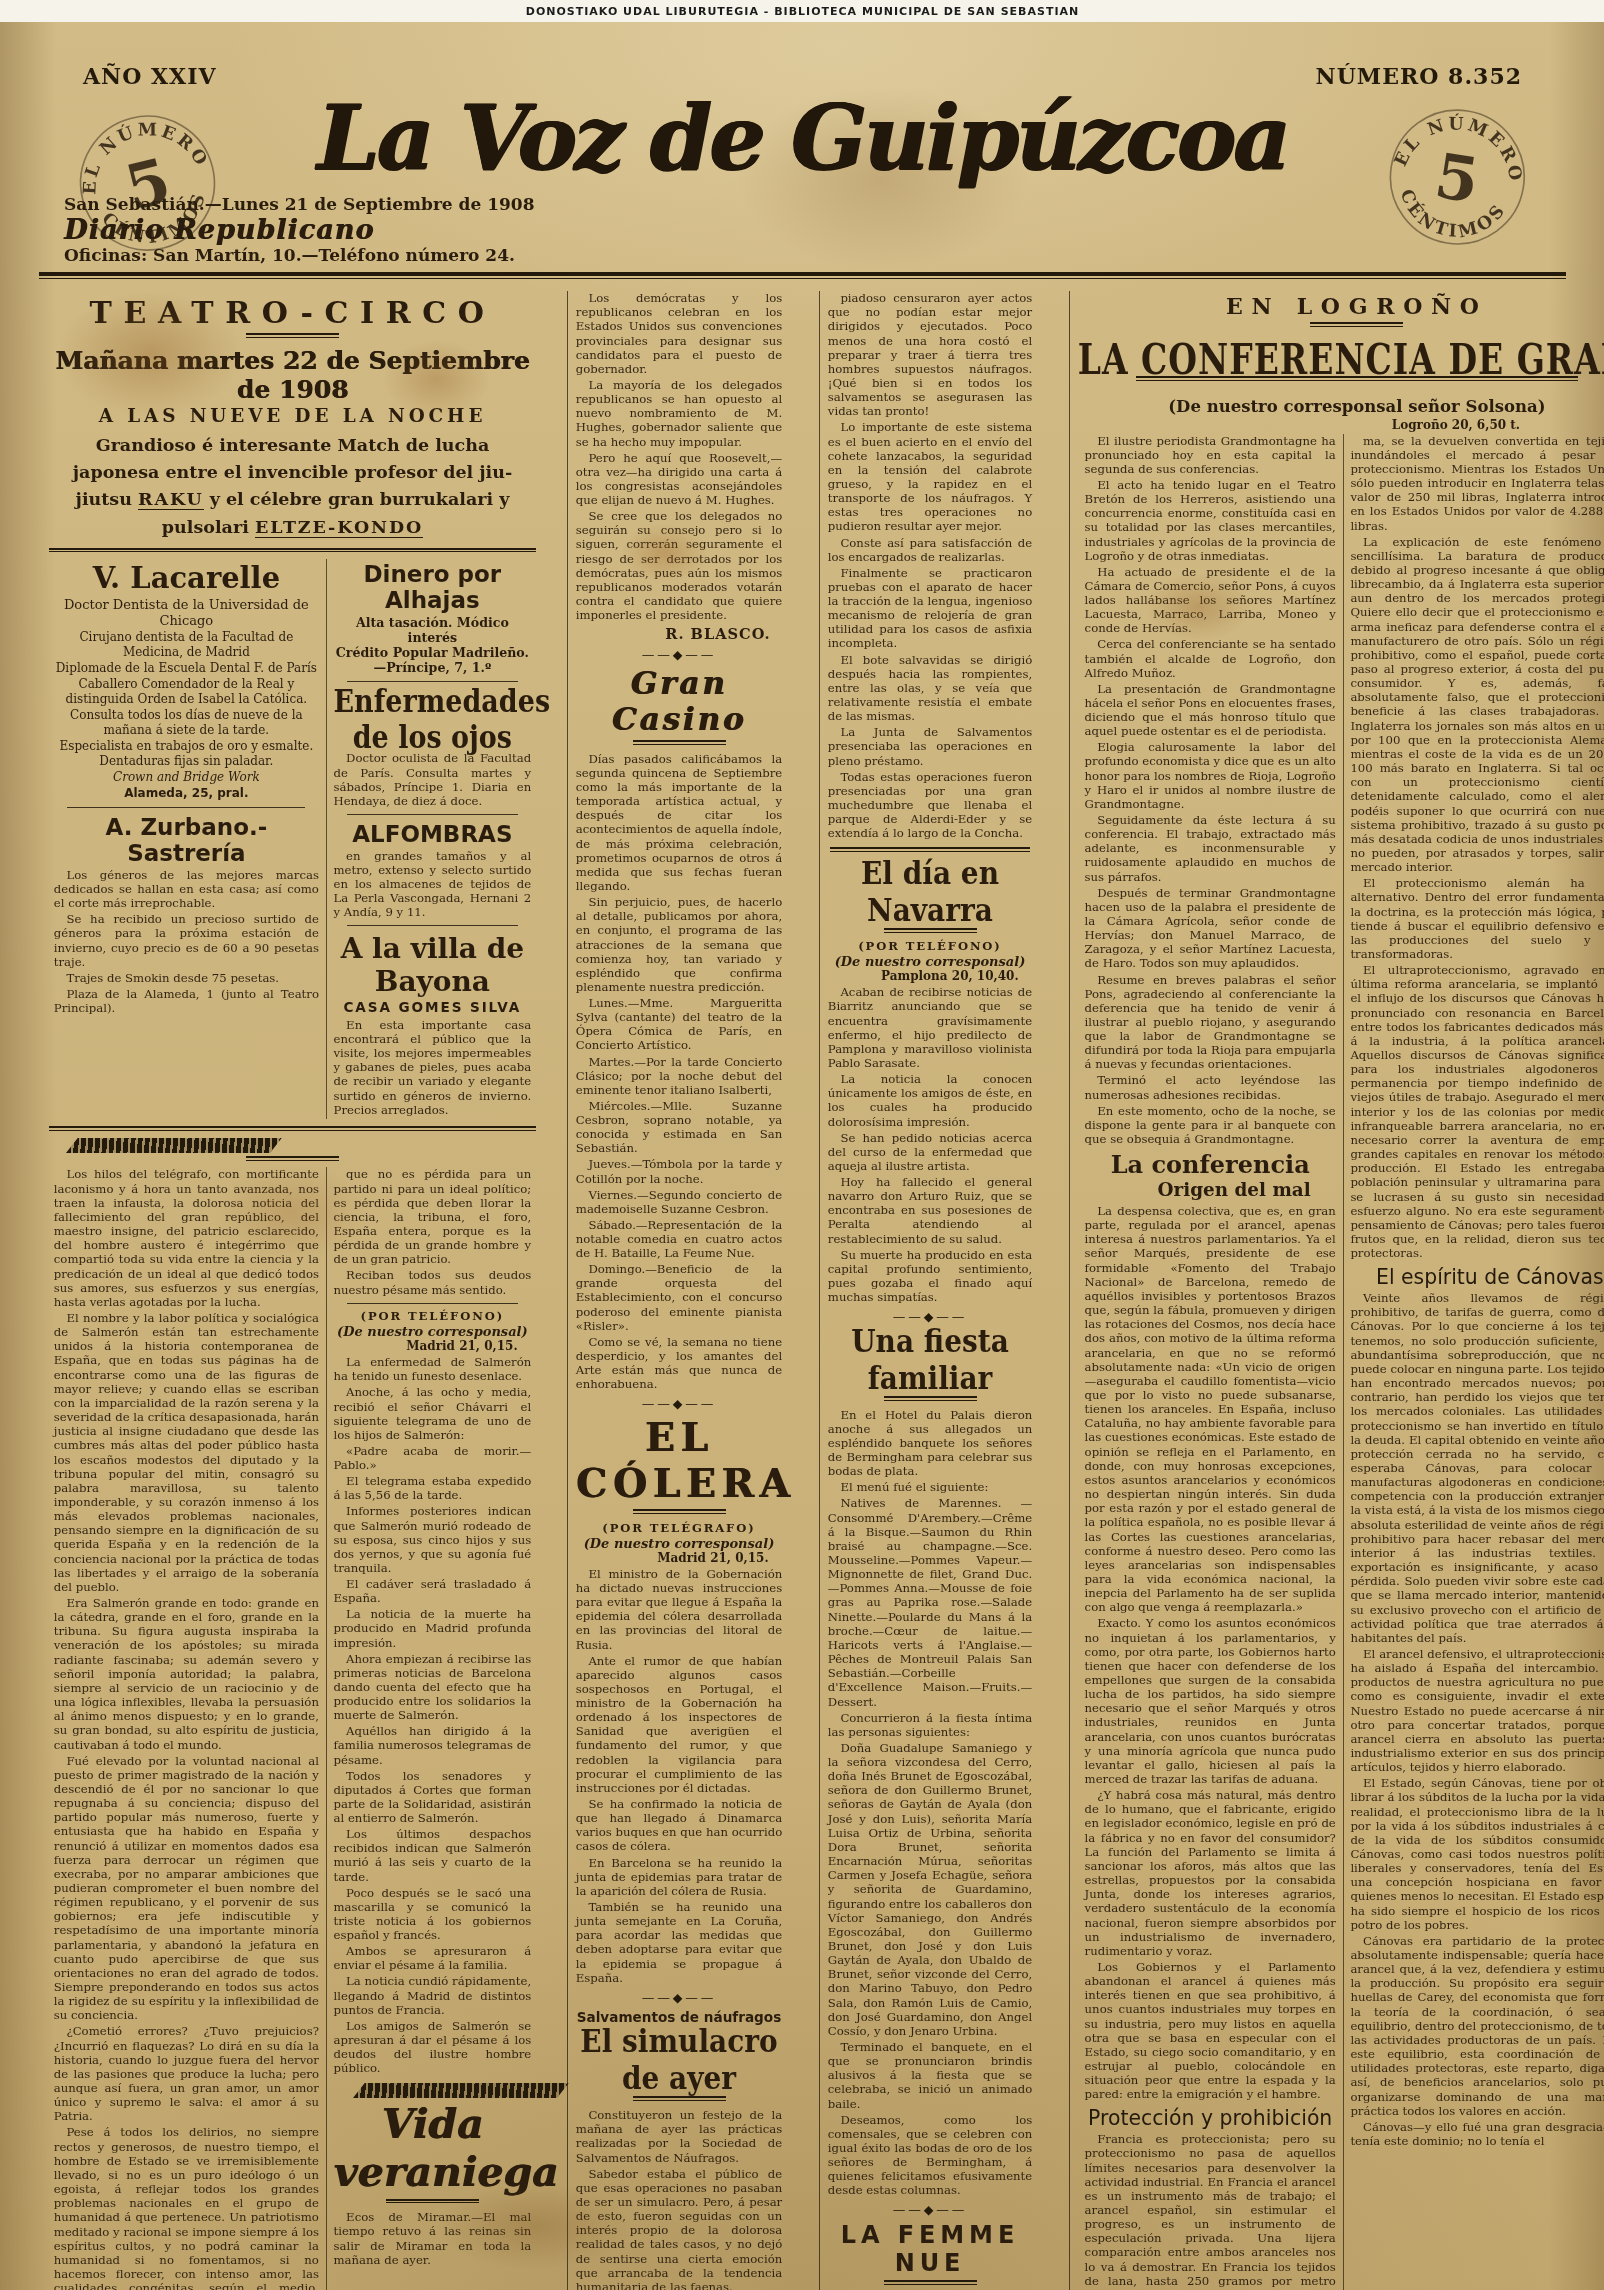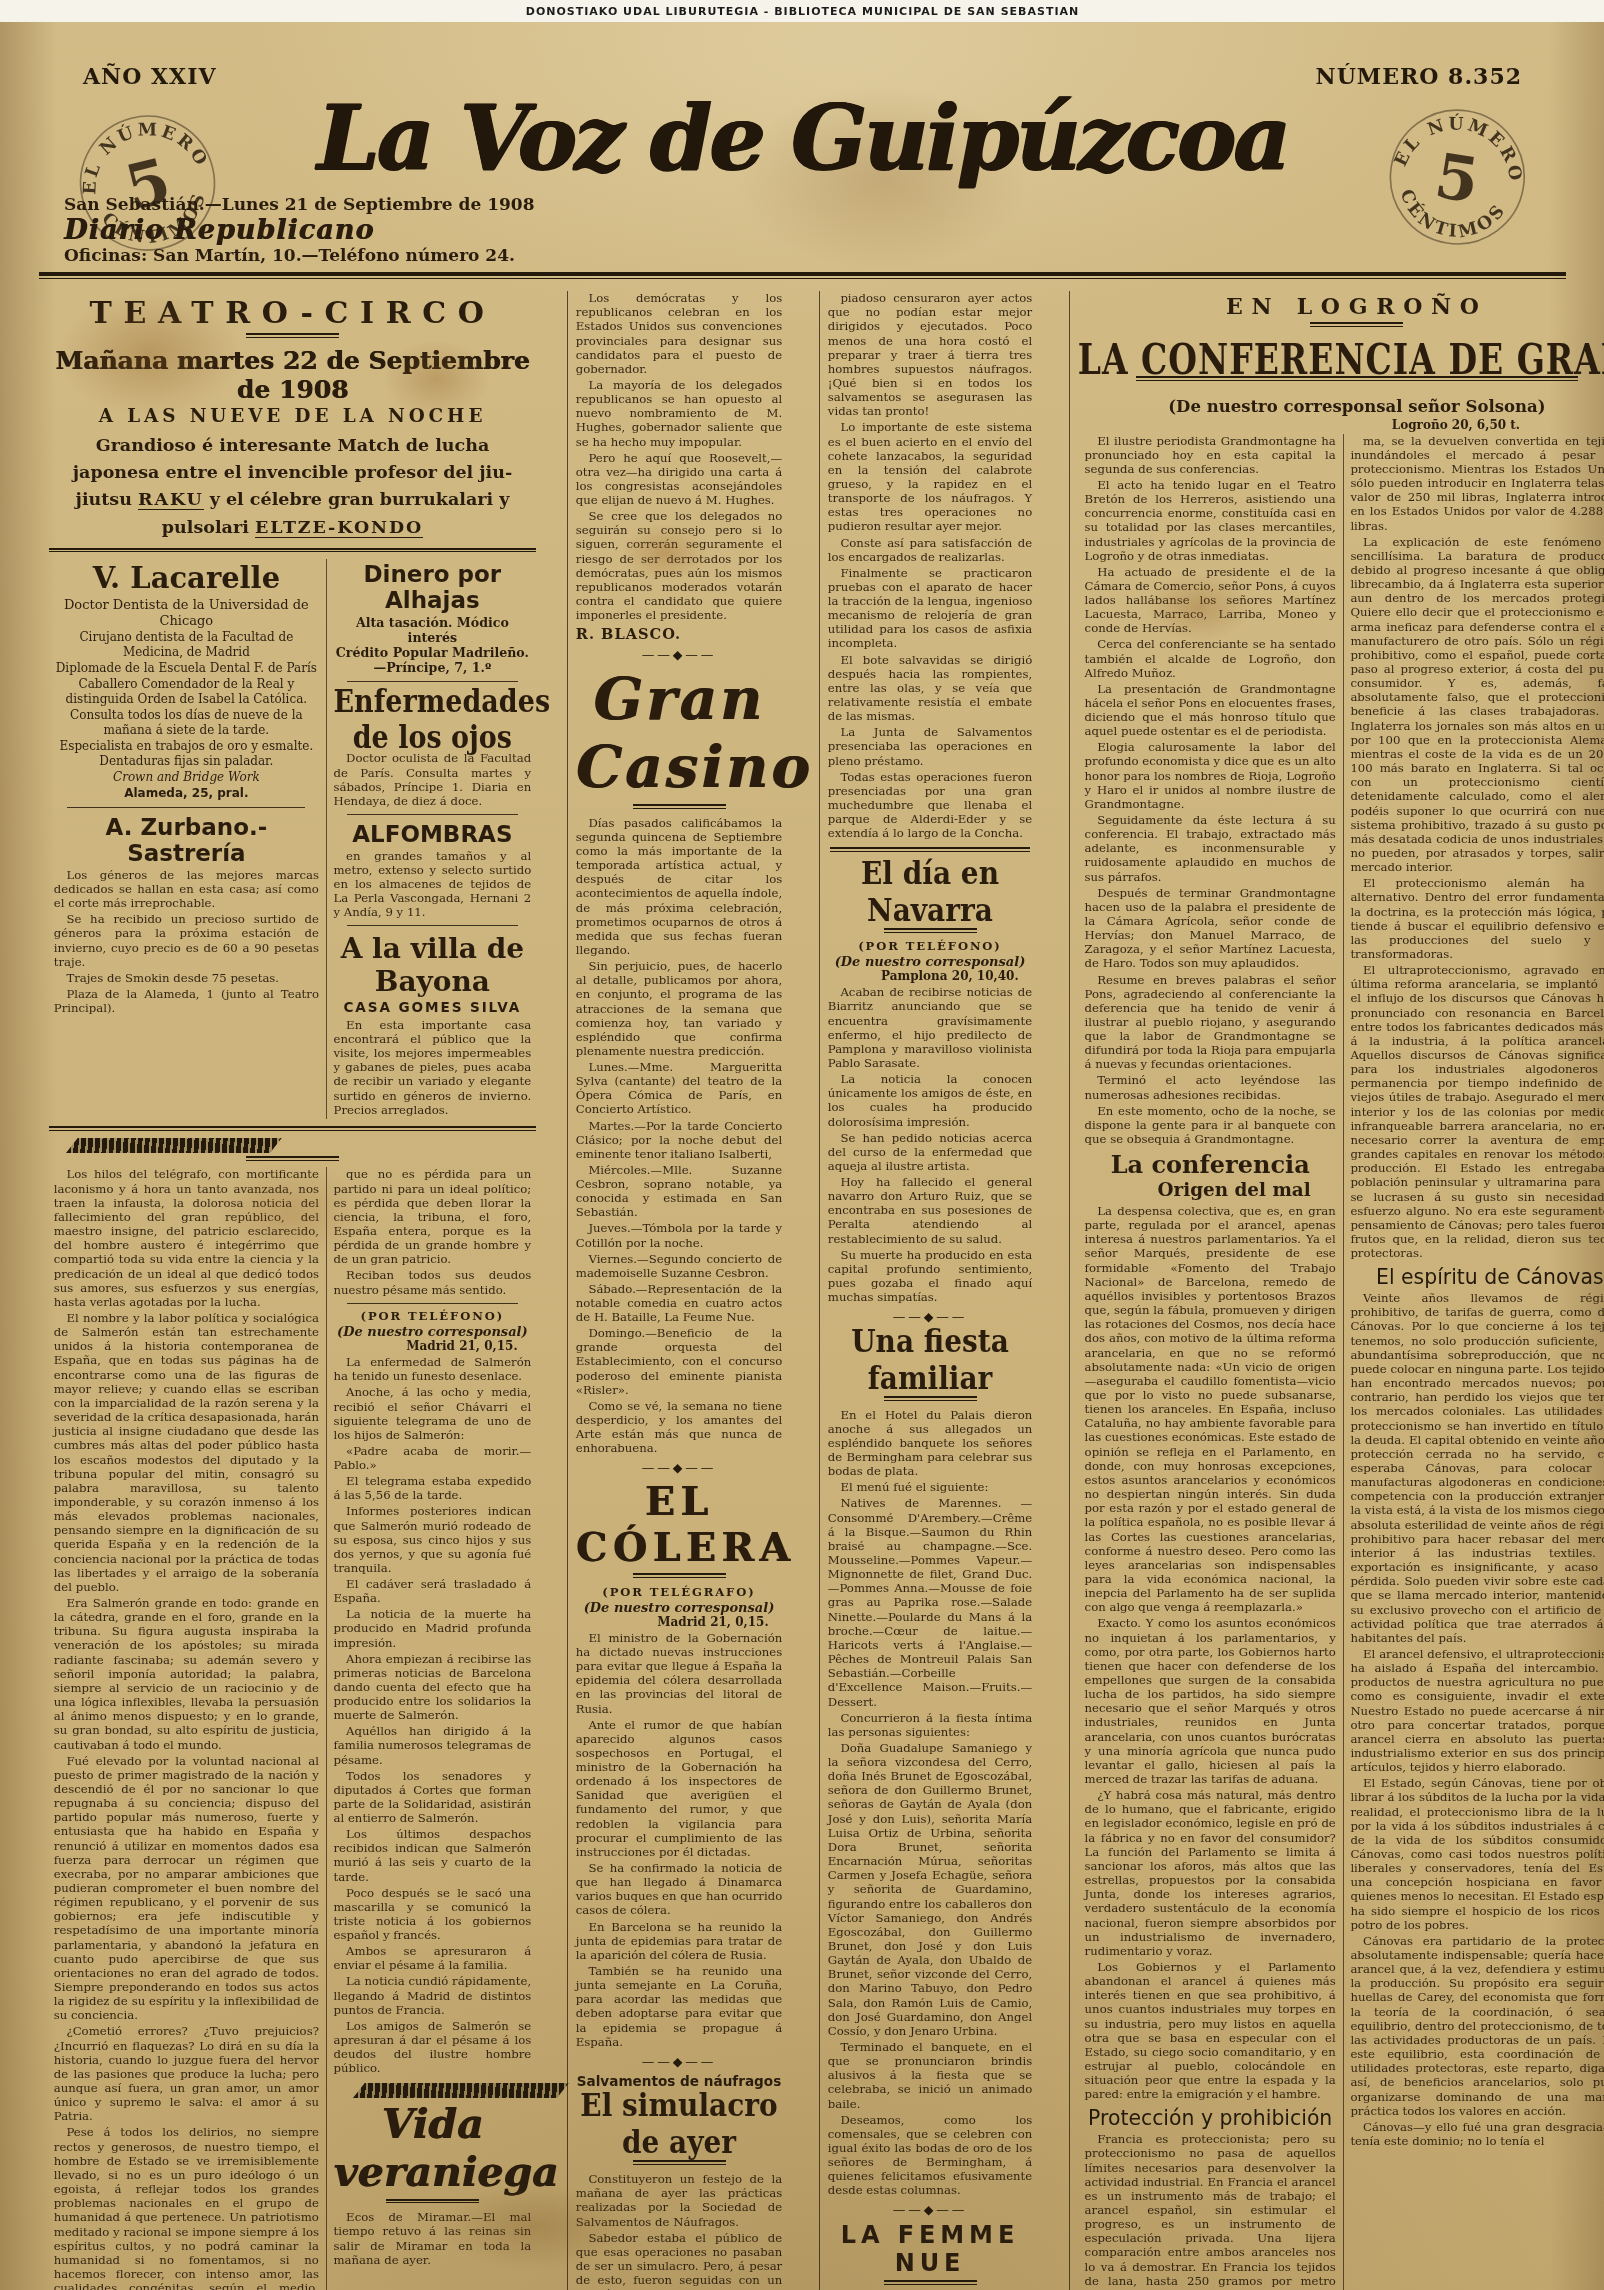--- a/index.html
+++ b/index.html
@@ -65,34 +65,34 @@
   .ad-title-tall{font-size:27px;font-weight:bold;text-align:center;margin:3.9px 0 1.9px;transform:scaleY(1.15);}
   .ad-title-bayona{font-size:28px;font-weight:bold;text-align:center;margin:3.9px 0 0;}
   .ad-sub{font-family:"DejaVu Sans",sans-serif;font-size:13.6px;font-weight:bold;text-align:center;letter-spacing:1.9px;margin:1px 0 2.9px;}
   .ad-lines p{margin:0 0 1px;text-align:center;font-size:12px;line-height:1.25;}
   .ad-lines p:nth-child(1){font-size:13px;}
   .ad-lines p:nth-child(7){font-style:italic;}
   .ad-lines p:nth-child(8){font-weight:bold;font-family:"DejaVu Sans",sans-serif;font-size:12px;}
   .ad-centerline{text-align:center;font-weight:bold;font-size:12.6px;margin:0;}
 
   .salmeron-title{font-size:64px;letter-spacing:7.8px;font-weight:bold;text-align:center;margin:0 0 1.9px;line-height:1.0;}
-  .art-title-italic{font-size:58px;font-weight:bold;font-style:italic;text-align:center;letter-spacing:2.9px;margin:1.9px 0;text-shadow:1px 0 currentColor;}
+  .art-title-italic{font-size:31px;font-weight:bold;font-style:italic;text-align:center;letter-spacing:2.9px;margin:1.9px 0;text-shadow:1px 0 currentColor;}
   .art-title-fat{font-size:39px;font-weight:bold;text-align:center;letter-spacing:5.8px;margin:1.9px 0;text-shadow:1px 0 currentColor;}
   .art-title-slab{font-size:28px;font-weight:bold;text-align:center;margin:2.9px 0 1px;transform:scaleY(1.12);}
   .femme-title{font-family:"DejaVu Sans",sans-serif;font-size:24px;font-weight:bold;letter-spacing:4.9px;text-align:center;margin:3.9px 0 1px;}
   .vida-title{font-size:41px;font-weight:bold;font-style:italic;text-align:center;margin:0;text-shadow:1px 0 currentColor;}
   .kicker{font-size:13.6px;font-weight:bold;text-align:center;font-family:"DejaVu Sans",sans-serif;margin:3.9px 0 1px;}
   .logrono-kicker{font-size:22px;font-weight:bold;letter-spacing:8.7px;text-align:center;margin:1.9px 0 1px;}
   .conf-title{font-size:33px;font-weight:bold;text-align:center;letter-spacing:1px;margin:5.8px 0 0;transform:scaleY(1.3);transform-origin:center top;white-space:nowrap;}
   .byline{font-size:16.5px;font-weight:bold;text-align:center;margin:15.5px 0 1.9px;}
   .tel{text-align:center;font-size:11.6px;font-weight:bold;letter-spacing:1.9px;margin:1px 0;}
   .tel-i{text-align:center;font-size:13px;font-style:italic;font-weight:bold;margin:0;}
   .dateline{text-align:right;font-size:12px;font-weight:bold;padding-right:13.6px;margin:0 0 1.9px;}
   .dateline.mid{padding-right:116px;}
-  .sig{text-align:left;font-size:14.6px;font-weight:bold;letter-spacing:1px;padding-right:11.6px;margin:2.9px 0 3.9px;}
+  .sig{text-align:right;font-size:14.6px;font-weight:bold;letter-spacing:1px;padding-right:11.6px;margin:2.9px 0 3.9px;}
   .subhead{font-size:24px;font-weight:bold;text-align:center;margin:3.9px 0 0;}
   .subhead-r{font-size:18.4px;font-weight:bold;text-align:right;padding-right:25px;margin:0 0 3.9px;}
   .subhead-light{font-family:"DejaVu Sans",sans-serif;font-size:20.4px;text-align:center;font-weight:normal;margin:4.9px 0 1.9px;color:#241a0c;}
   .stamp text{font-family:"DejaVu Serif",serif;}
 </style>
 </head>
 <body>
 
 <div class="page">
   <div class="stain s1"></div>

